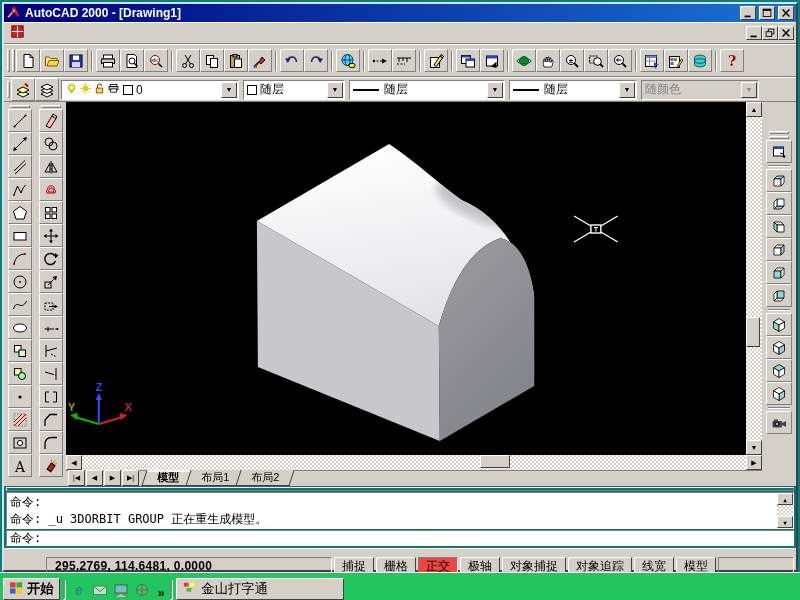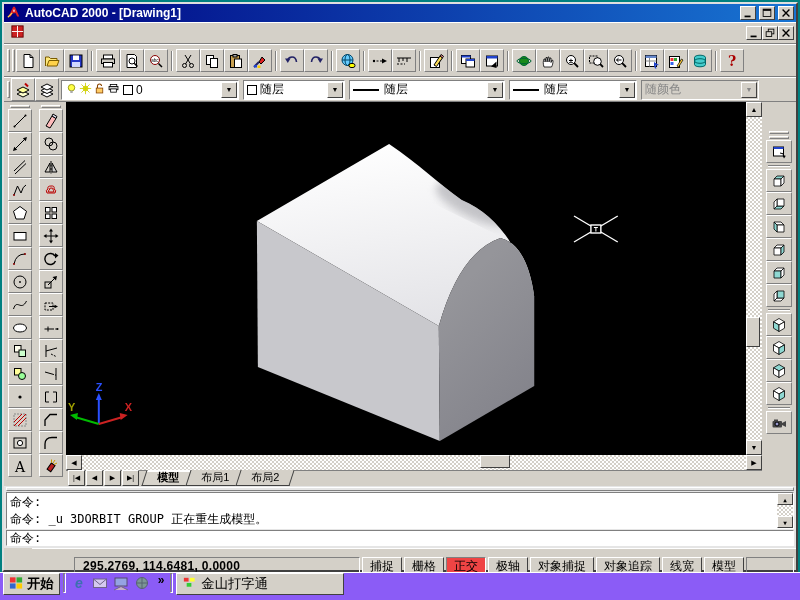--- a/index.html
+++ b/index.html
@@ -69,42 +69,42 @@
   .tabrow{height:16px;display:flex;align-items:stretch;background:#d4d0c8;padding-left:2px;
     box-shadow:inset 0 1px 0 #808080;}
   .tnav{width:17px;display:flex;align-items:center;justify-content:center;font-size:7px;
     background:#d4d0c8;border:1px solid;border-color:#fff #404040 #404040 #fff;margin-right:1px;}
   .tab{padding:0 12px;display:flex;align-items:center;border:1px solid #404040;border-top:none;
     transform:skewX(-18deg);margin-left:-4px;background:#d4d0c8;font-size:11px;}
   .tab>span{transform:skewX(18deg);white-space:nowrap;}
   .tab.active{font-weight:bold;background:#d8d4cc;box-shadow:inset 0 2px 0 #fff;}
 
   
-  .cmdwin{height:62px;background:#e5e5e5;padding:1px 2px 2px 2px;}
+  .cmdwin{height:62px;background:#0f766e;padding:1px 2px 2px 2px;}
   .splitbar{height:4px;border:1px solid;border-color:#fff #808080 #808080 #fff;margin-bottom:1px;}
   .cmdhist{height:37px;background:#fff;border:1px solid;border-color:#808080 #fff #fff #808080;
     position:relative;font-family:"DejaVu Sans Mono",monospace;line-height:17px;padding:1px 20px 0 3px;overflow:hidden;}
   .cmdsb{position:absolute;right:0;top:0;bottom:0;width:16px;display:flex;flex-direction:column;background:#d4d0c8;}
   .cmdsb .sbbtn{height:12px;width:16px;font-size:6px;}
   .cmdline{height:16px;margin-top:1px;background:#fff;border:1px solid;border-color:#808080 #fff #fff #808080;
     font-family:"DejaVu Sans Mono",monospace;padding:0 3px;line-height:14px;}
 
   
   .statusbar{height:36px;display:flex;align-items:center;gap:2px;padding:2px;
-    box-shadow:inset 0 1px 0 #fff;margin-left:28px;}
+    box-shadow:inset 0 1px 0 #fff;}
   .coord{width:286px;height:19px;display:flex;align-items:center;padding-left:8px;font-weight:bold;
     border:1px solid;border-color:#808080 #fff #fff #808080;white-space:nowrap;letter-spacing:.3px;}
   .sbtn{height:19px;padding:0 7px;display:flex;align-items:center;white-space:nowrap;
     background:#d4d0c8;border:1px solid;border-color:#fff #404040 #404040 #fff;}
   .sbtn.pressed{border-color:#808080 #fff #fff #808080;font-weight:normal;background:#ef4444;}
   .status-empty{flex:1;height:19px;border:1px solid;border-color:#808080 #fff #fff #808080;}
 
   
-  .taskbar{position:absolute;left:0;top:572px;width:800px;height:28px;background:#8b5cf6;
-    border-top:1px solid #fff;display:flex;align-items:flex-start;gap:3px;padding:0 3px;}
+  .taskbar{position:absolute;left:0;top:572px;width:800px;height:28px;background:#22c55e;
+    border-top:1px solid #fff;display:flex;align-items:flex-end;gap:3px;padding:0 3px;}
   .startbtn{height:22px;display:flex;align-items:center;gap:3px;padding:0 5px;font-weight:bold;
     background:#d4d0c8;border:1px solid;border-color:#fff #404040 #404040 #fff;}
   .tdiv{width:3px;height:20px;border:1px solid;border-color:#808080 #fff #fff #808080;}
   .qlaunch{display:flex;align-items:center;gap:1px;}
   .qicon{width:20px;height:20px;display:flex;align-items:center;justify-content:center;opacity:.75;}
   .chev{font-weight:bold;padding:0 3px;}
   .taskbtn{width:168px;height:22px;display:flex;align-items:center;gap:4px;padding:0 5px;
     background:#d4d0c8;border:1px solid;border-color:#fff #404040 #404040 #fff;
     white-space:nowrap;overflow:hidden;}
   .taskbtn.active{border-color:#808080 #fff #fff #808080;background:#e9e7e3;font-weight:bold;}

